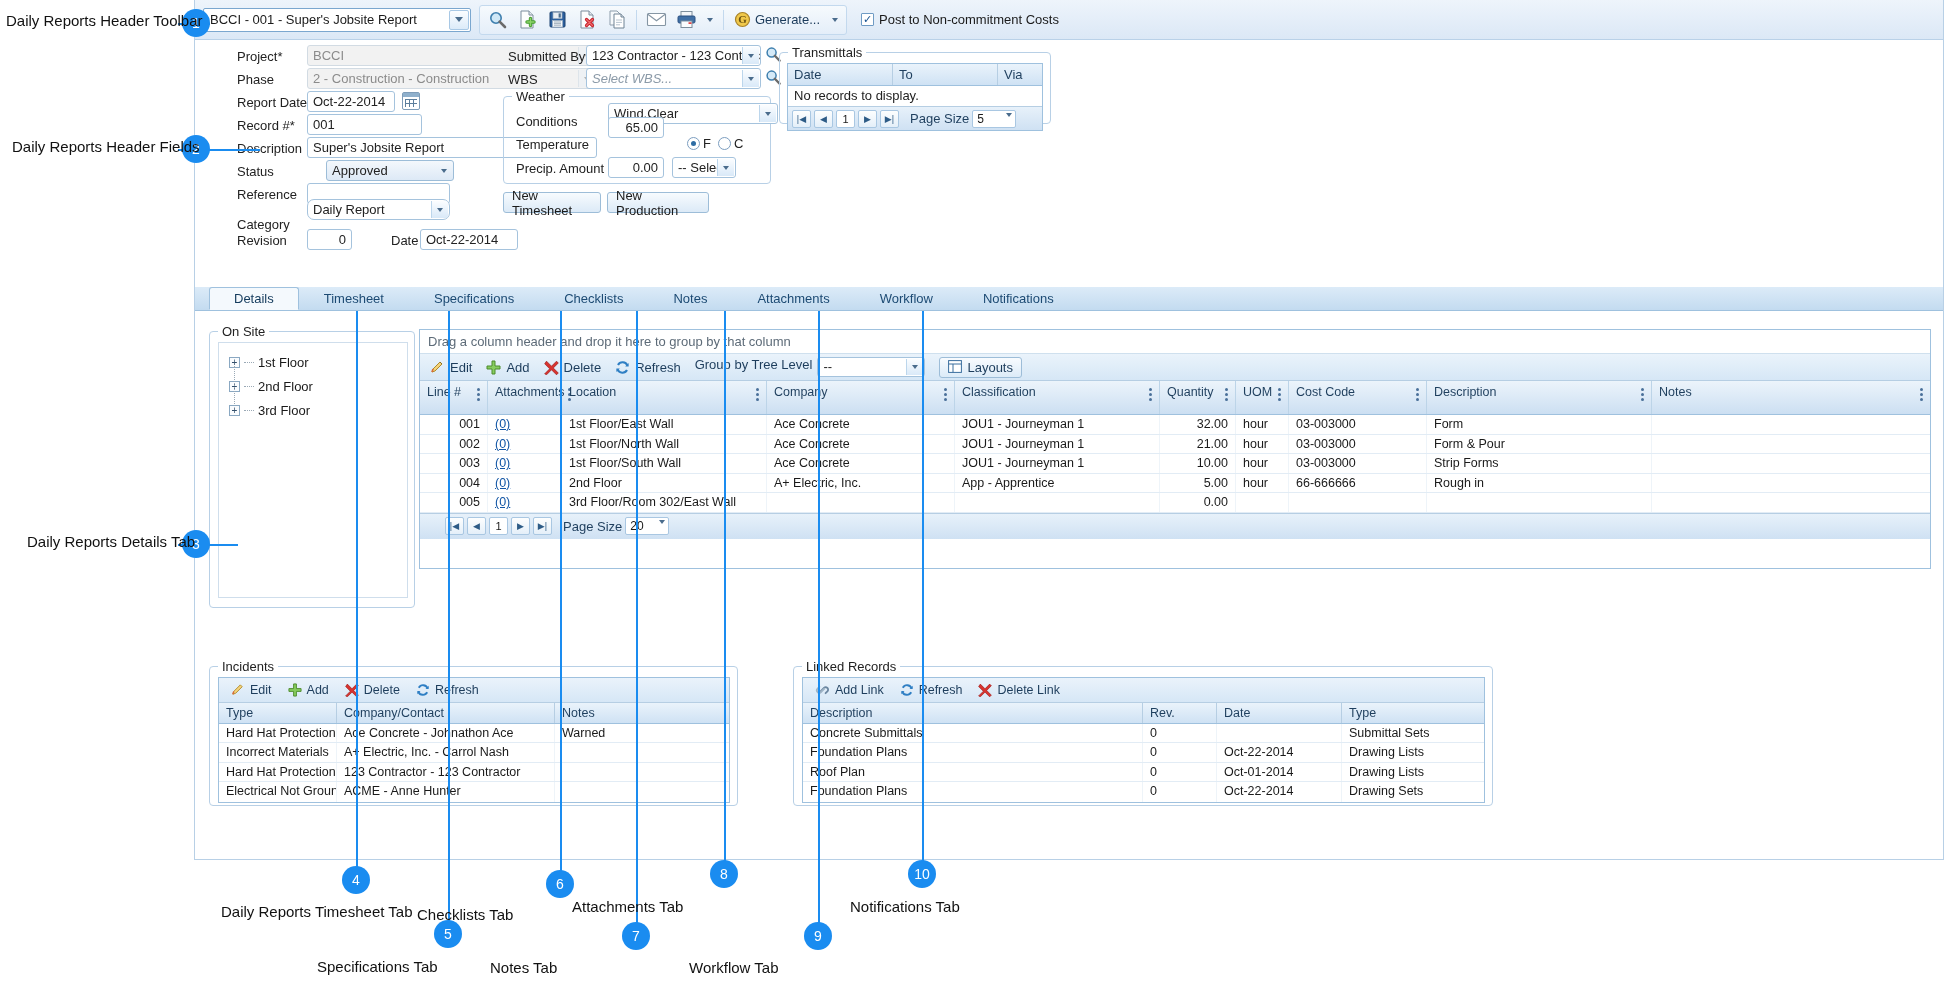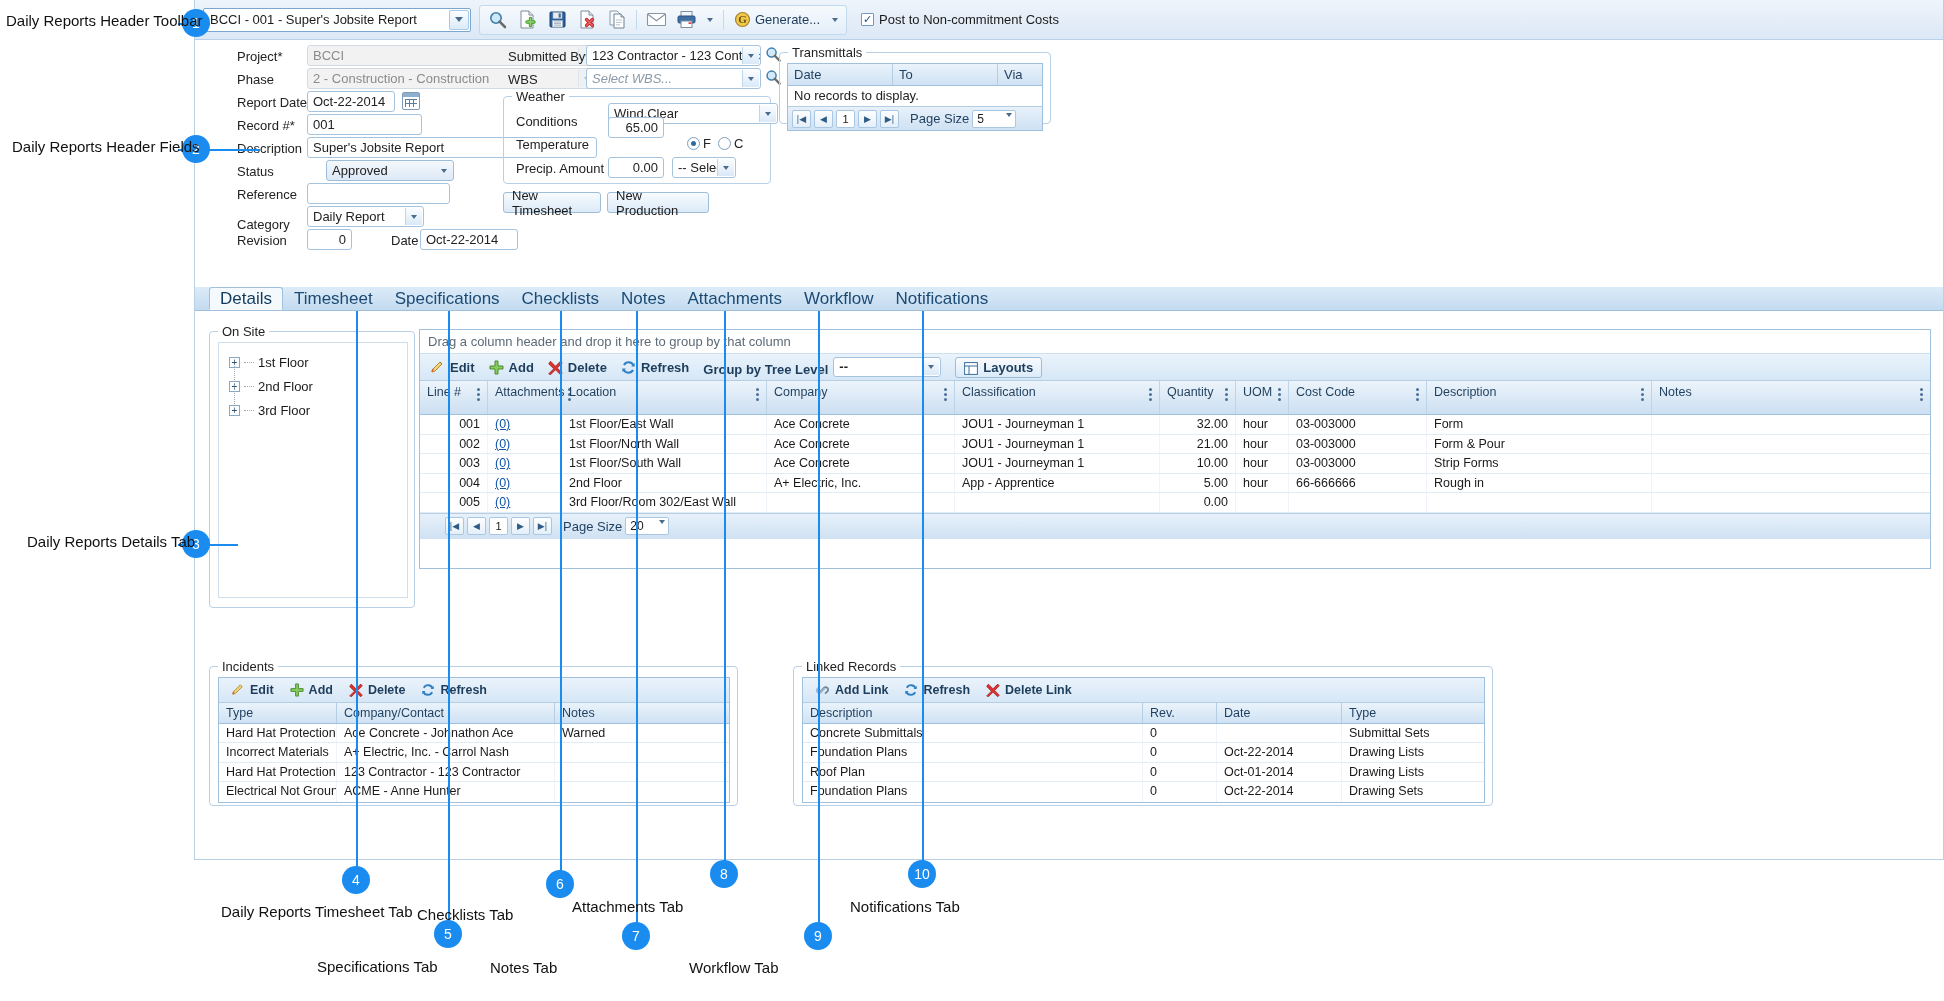--- a/index.html
+++ b/index.html
@@ -150,21 +150,21 @@
   .pgsz .ar{position:absolute;right:3px;top:6px;}
 
   
   .tabstrip {
     position:absolute; left:0; top:287px; width:100%; height:24px;
     background:linear-gradient(#dcebf8,#c3dbf0);
     border-bottom:1px solid #9fc1de;
     display:flex; align-items:flex-end; padding-left:14px;
   }
   .tab {
-    height:23px; padding:0 10px; font-size:17px; color:#1c4a73;
+    height:23px; padding:0 24px; font-size:13px; color:#1c4a73;
     display:flex; align-items:center; border:1px solid transparent;
   }
   .tab.active {
     background:#f4f9fd; border:1px solid #9fc1de; border-bottom-color:#f4f9fd;
     border-radius:3px 3px 0 0; color:#123a5c;
   }
 
   
   .panel { position:absolute; left:0; top:311px; width:100%; bottom:0; background:#fff; }
 
@@ -181,21 +181,21 @@
   .dgrid { position:absolute; border:1px solid #9fc1de; background:#fff; }
   .dg-group {
     height:24px; background:#fff; border-bottom:1px solid #cfe0ee;
     font-size:13px; color:#5d6b78; padding:4px 8px;
   }
   .dg-tools {
     height:27px; background:linear-gradient(#eaf3fb,#d6e7f6);
     border-bottom:1px solid #b6cee3;
     display:flex; align-items:center; gap:14px; padding:0 10px; font-size:13px; color:#1d3d5c;
   }
-  .tool { display:flex; align-items:flex-end; gap:5px;font-weight:bold; }
+  .tool { display:flex; align-items:flex-start; gap:5px; }
   .dg-head { display:flex; height:34px; background:linear-gradient(#ecf4fb,#ccdff2); border-bottom:1px solid #9fc1de;}
   .dg-head > div {
     border-right:1px solid #bcd4e8; font-size:12.5px; color:#1f3f5e;
     padding:4px 7px; display:flex; align-items:flex-start; justify-content:space-between; gap:4px;
   }
   .vdots { width:3px; display:flex; flex-direction:column; gap:2px; padding-top:3px; flex:none;}
   .vdots i { width:3px;height:3px;background:#4a7099;border-radius:50%;display:block;}
   .dg-row { display:flex; height:19.6px; border-bottom:1px solid #e2ecf5; font-size:12.5px; }
   .dg-row > div { border-right:1px solid #eef4f9; padding:2px 7px; overflow:hidden; white-space:nowrap; }
   .lnk { color:#1155a5; text-decoration:underline; }
@@ -364,21 +364,21 @@
       <span>Approved</span>
       <span class="ar">
           <i class="tri-down sm"></i>
         </span>
     </div>
 
     <span class="lbl" style="left:42px; top:147px;">Reference</span>
     <div class="fld" style="left:112px; top:143px; width:143px;"></div>
 
     <span class="lbl" style="left:42px; top:170px;margin-top:7px;">Category</span>
-    <div class="cbx" style="left:112px; top:166px; width:117px;">
+    <div class="cbx" style="left:112px; top:159px; width:143px;border-radius:7px;">
       <span>Daily Report</span>
       <span class="ar">
           <i class="tri-down sm"></i>
         </span>
     </div>
 
     <span class="lbl" style="left:42px; top:193px;">Revision</span>
     <div class="fld num" style="left:112px; top:189px; width:45px;">0</div>
     <span class="lbl" style="left:196px; top:193px;">Date</span>
     <div class="fld" style="left:225px; top:189px; width:98px;">Oct-22-2014</div>

